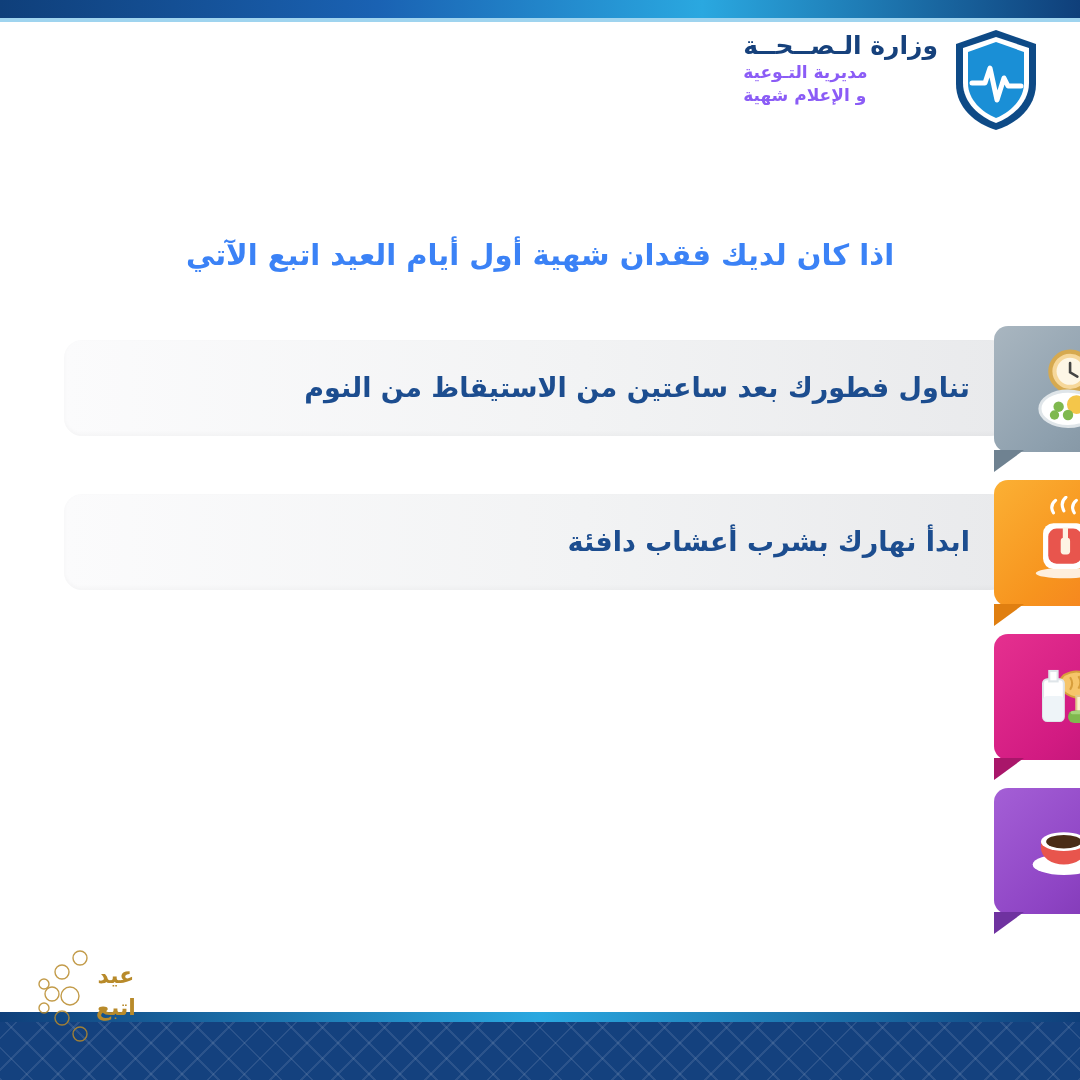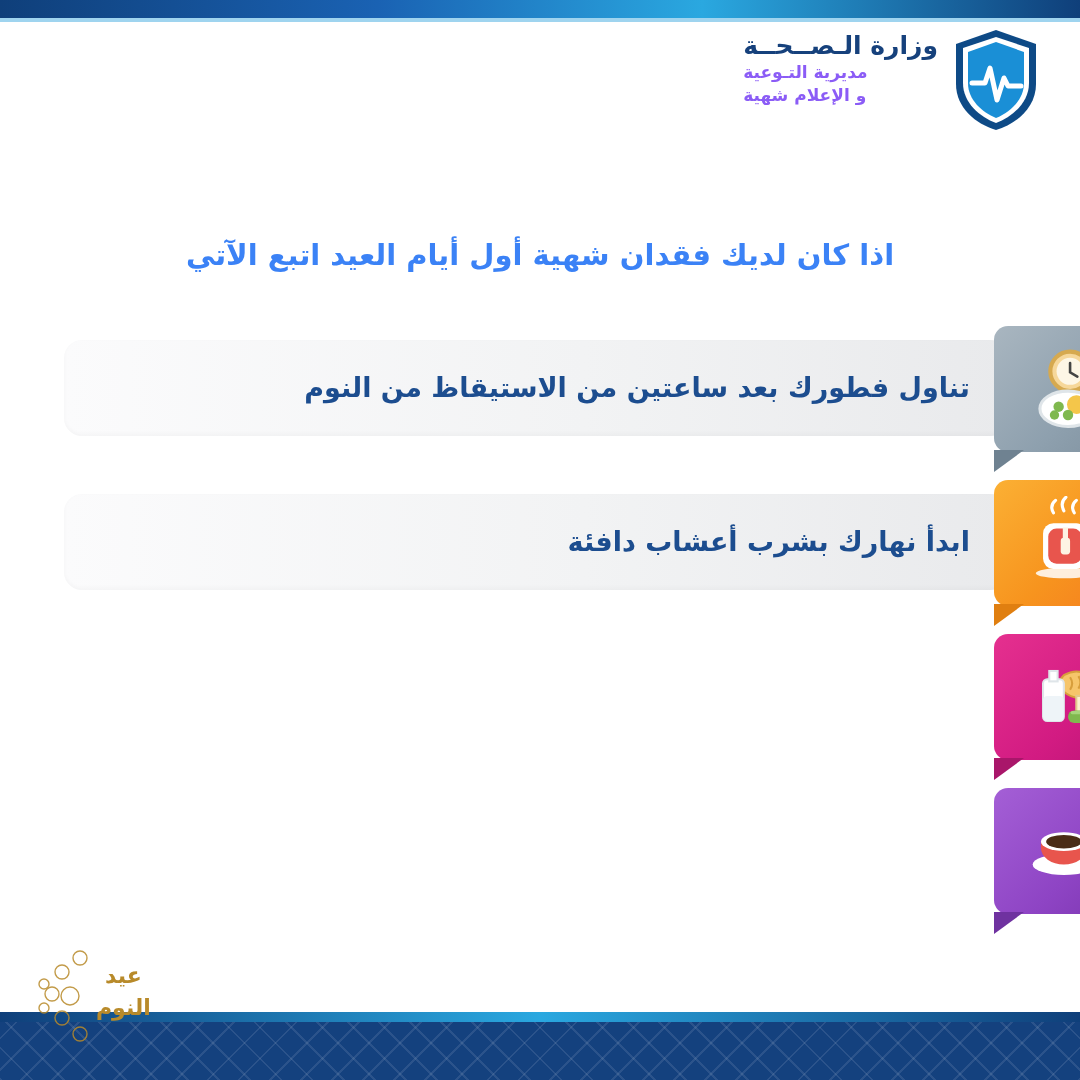--- a/index.html
+++ b/index.html
@@ -357,17 +357,17 @@
         <circle cx="44" cy="96" r="7"></circle>
           <circle cx="62" cy="36" r="7"></circle>
         <circle cx="62" cy="112" r="7"></circle>
           <circle cx="26" cy="62" r="5"></circle>
         <circle cx="26" cy="86" r="5"></circle>
           <circle cx="52" cy="74" r="9"></circle>
       </g>
     </svg>
     <div class="eid-text">
       <div>عيد</div>
-      <div>النوم</div>
+      <div>اتبع</div>
     </div>
   </div>
 
 </div>
 
 </body></html>

